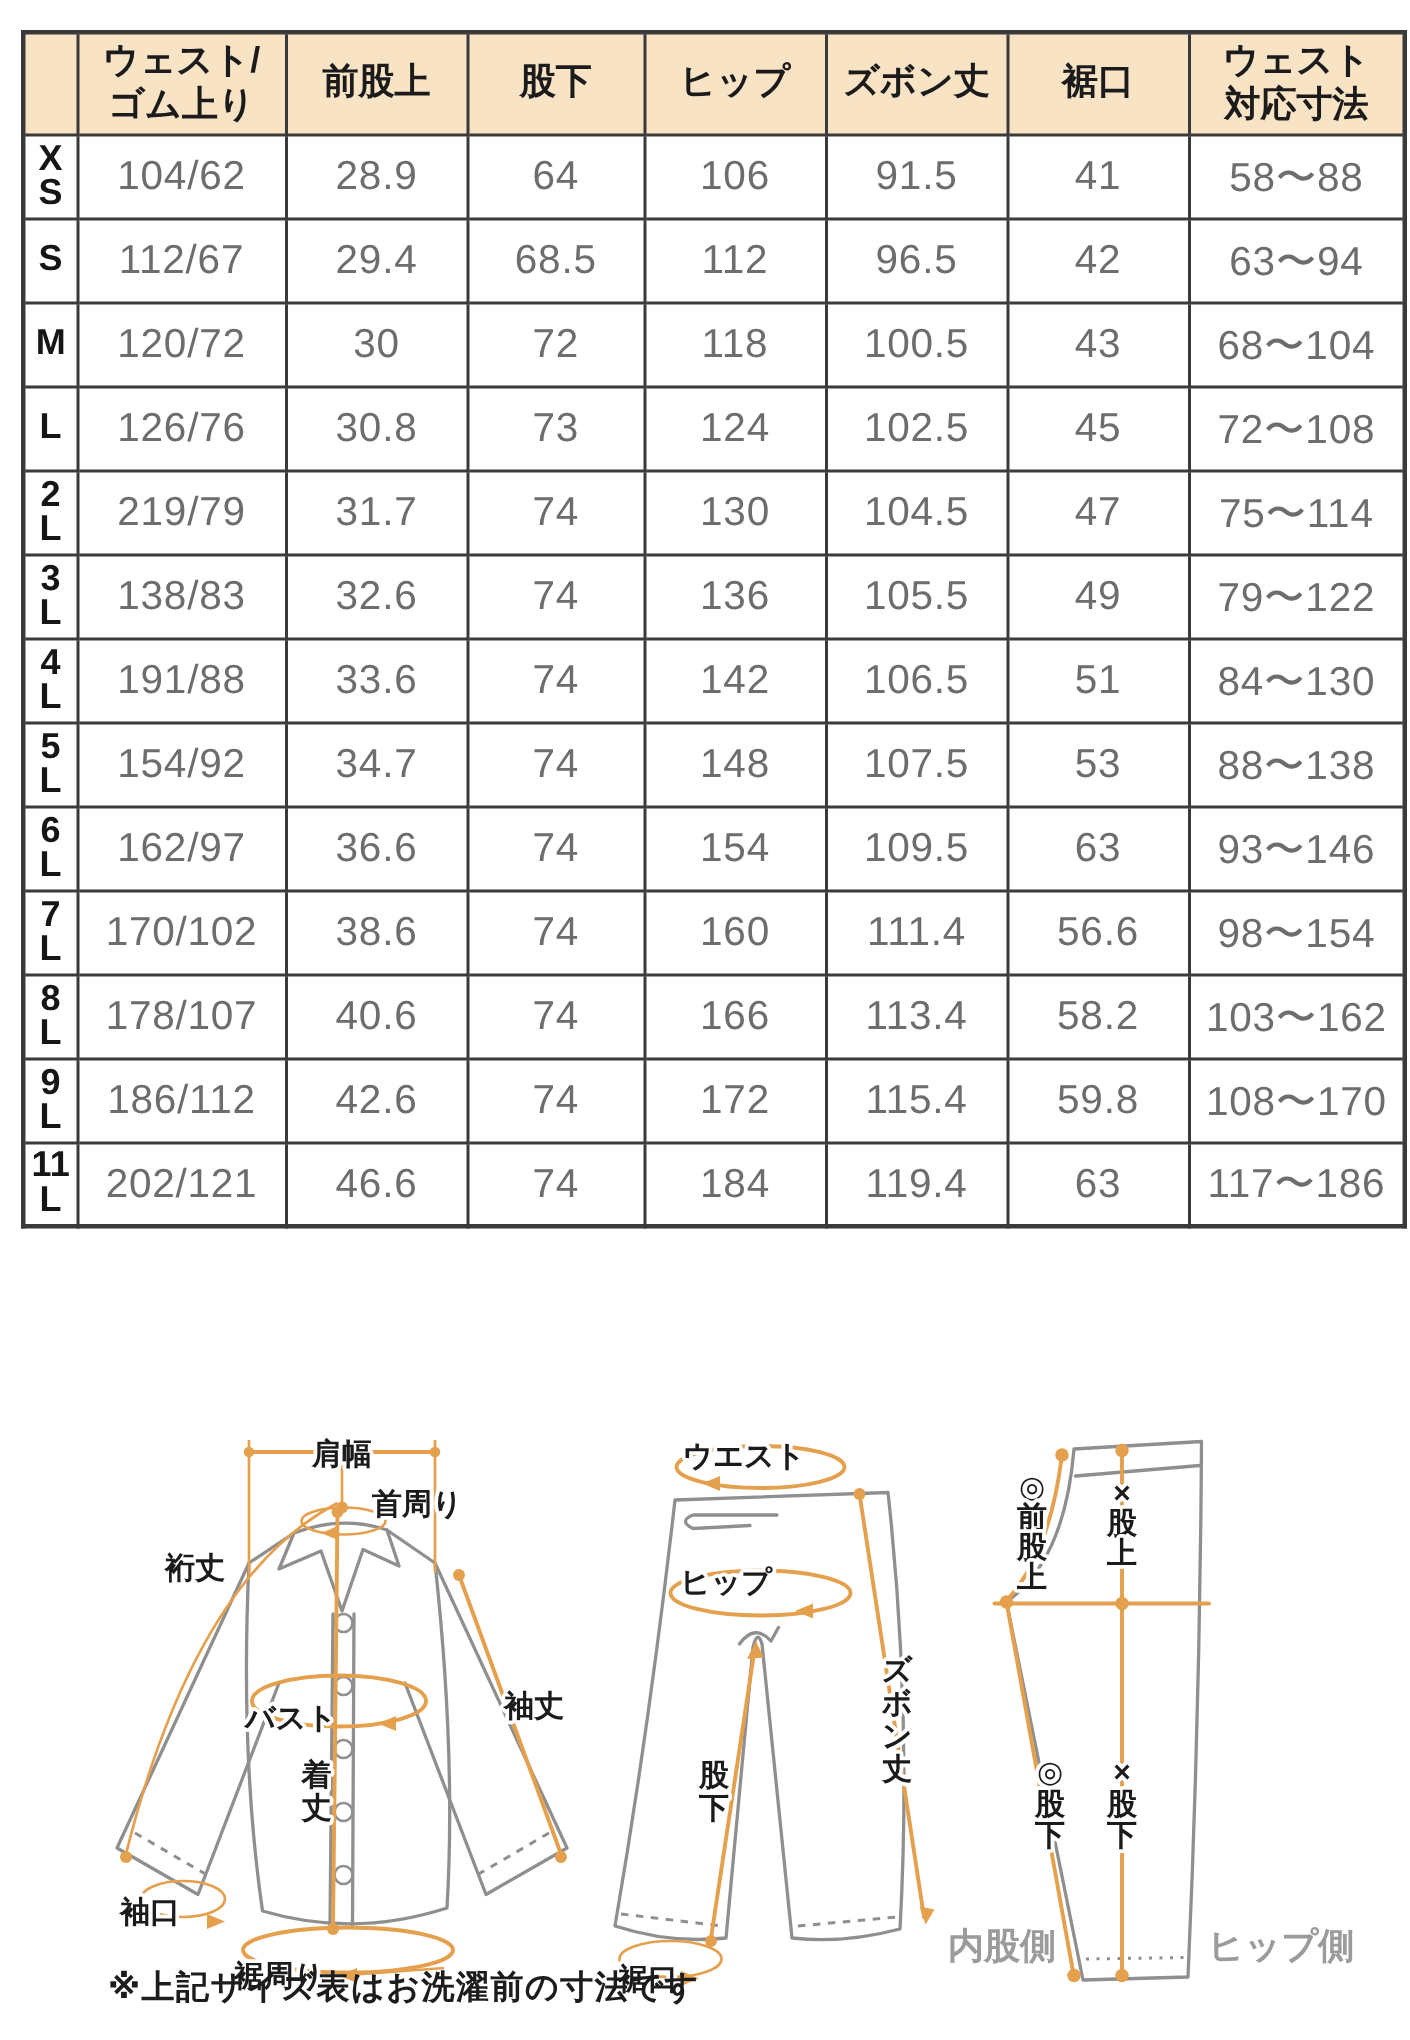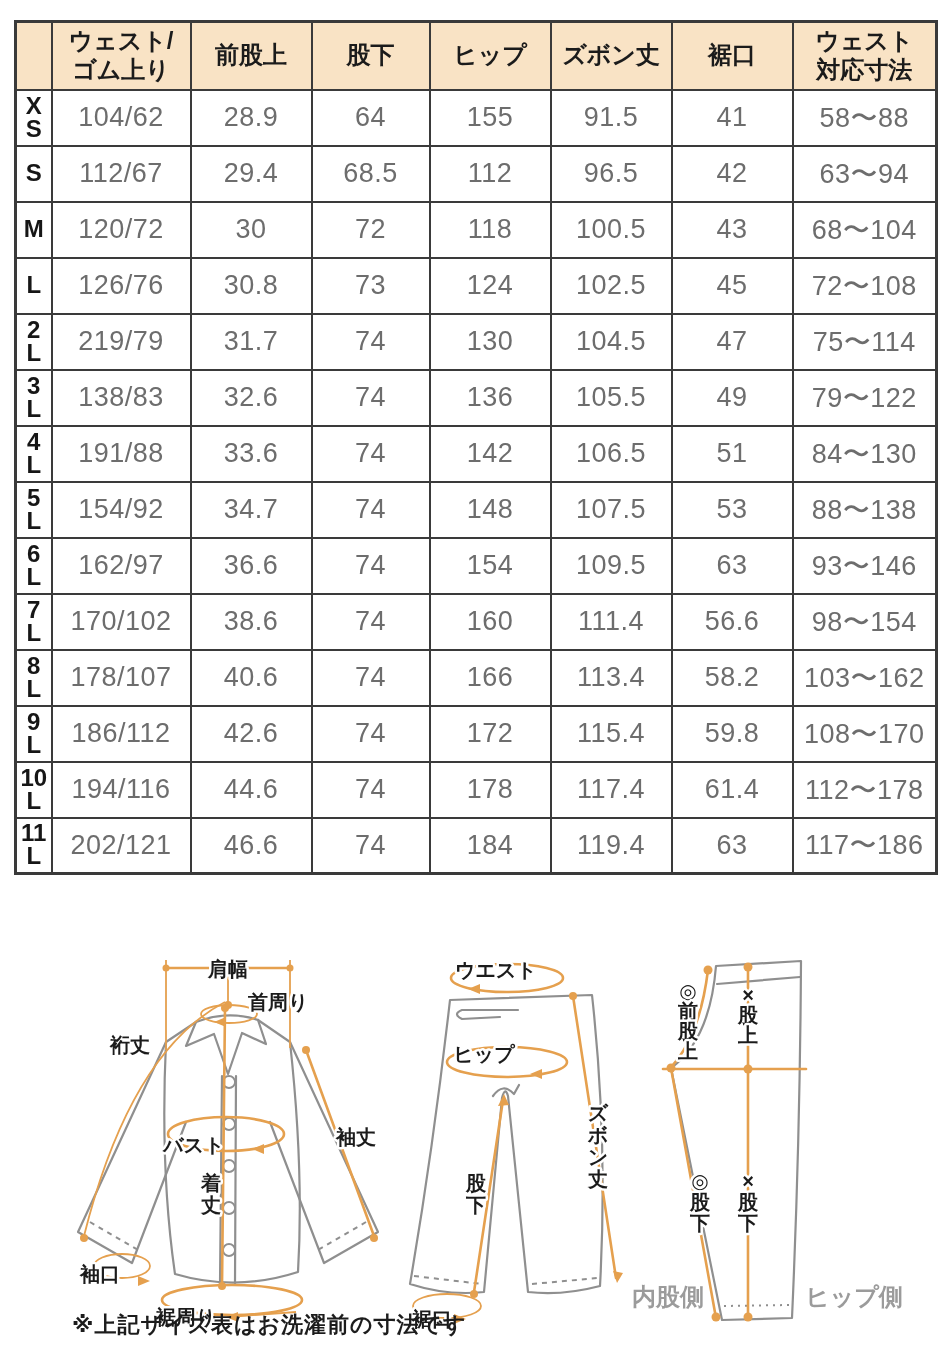--- a/index.html
+++ b/index.html
@@ -86,21 +86,21 @@
 対応寸法</th>
       </tr>
     </thead>
     <tbody>
         <tr>
           <th class="size">X
 S</th>
           <td>104/62</td>
           <td>28.9</td>
           <td>64</td>
-          <td>155</td>
+          <td>106</td>
           <td>91.5</td>
           <td>41</td>
           <td>58〜88</td>
         </tr>
         <tr>
           <th class="size">S</th>
           <td>112/67</td>
           <td>29.4</td>
           <td>68.5</td>
           <td>112</td>
@@ -208,31 +208,20 @@
         <tr>
           <th class="size">9
 L</th>
           <td>186/112</td>
           <td>42.6</td>
           <td>74</td>
           <td>172</td>
           <td>115.4</td>
           <td>59.8</td>
           <td>108〜170</td>
-        </tr>
-        <tr>
-          <th class="size">10
-L</th>
-          <td>194/116</td>
-          <td>44.6</td>
-          <td>74</td>
-          <td>178</td>
-          <td>117.4</td>
-          <td>61.4</td>
-          <td>112〜178</td>
         </tr>
         <tr>
           <th class="size">11
 L</th>
           <td>202/121</td>
           <td>46.6</td>
           <td>74</td>
           <td>184</td>
           <td>119.4</td>
           <td>63</td>

